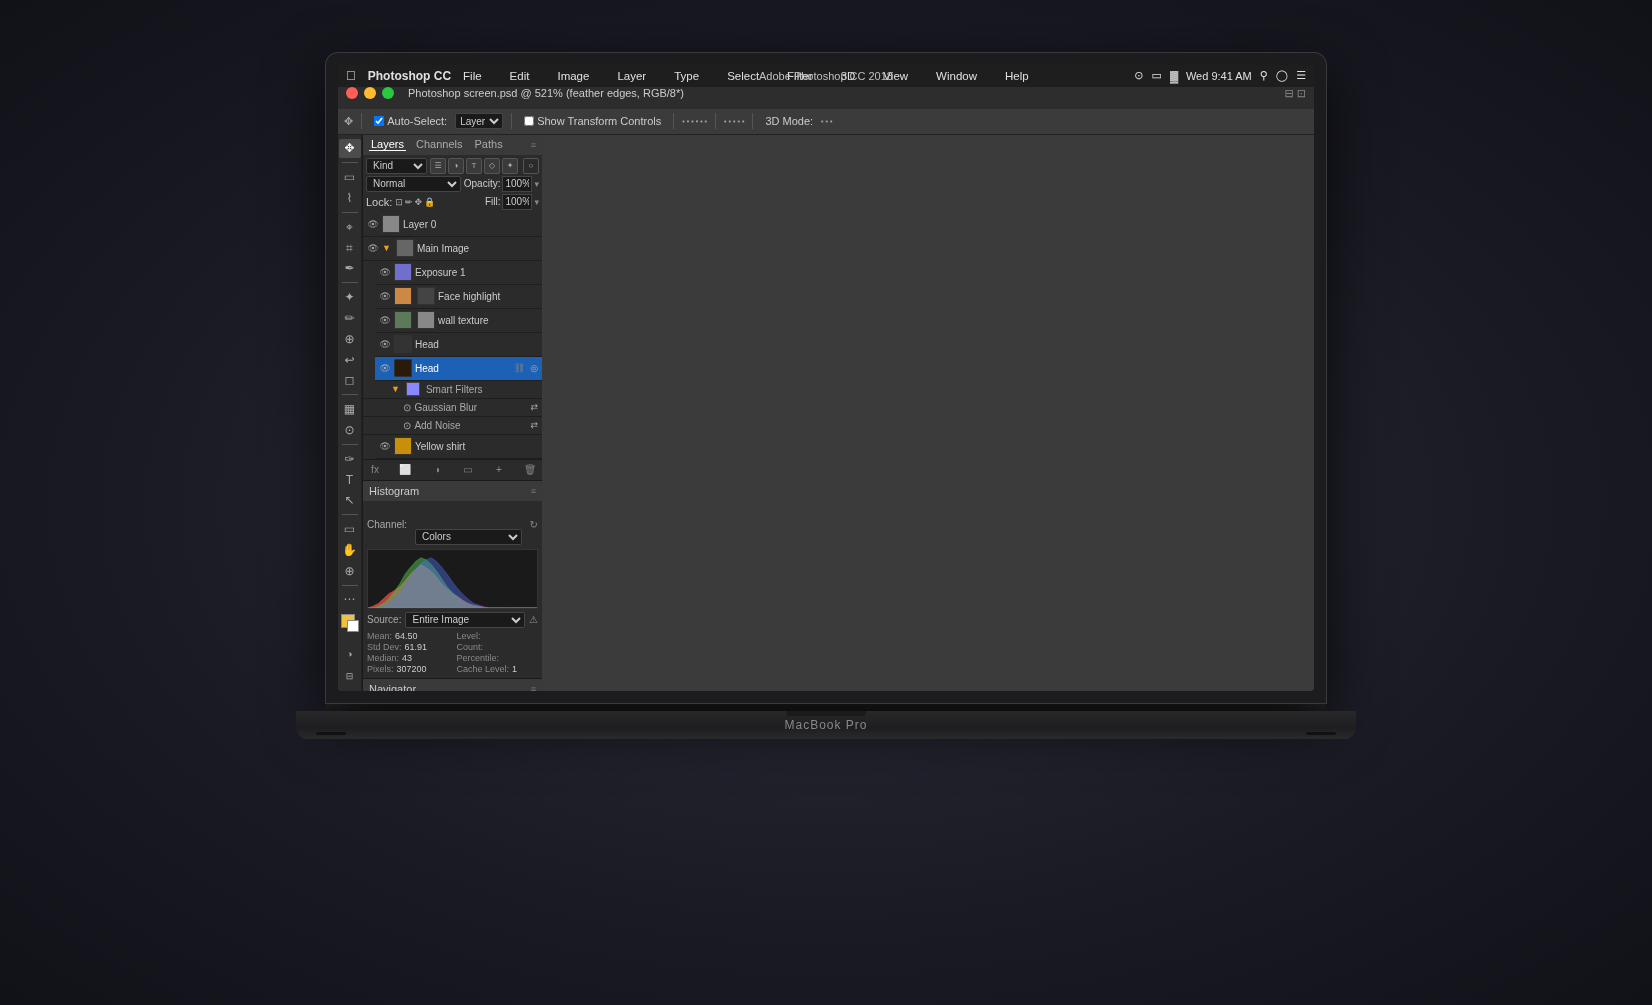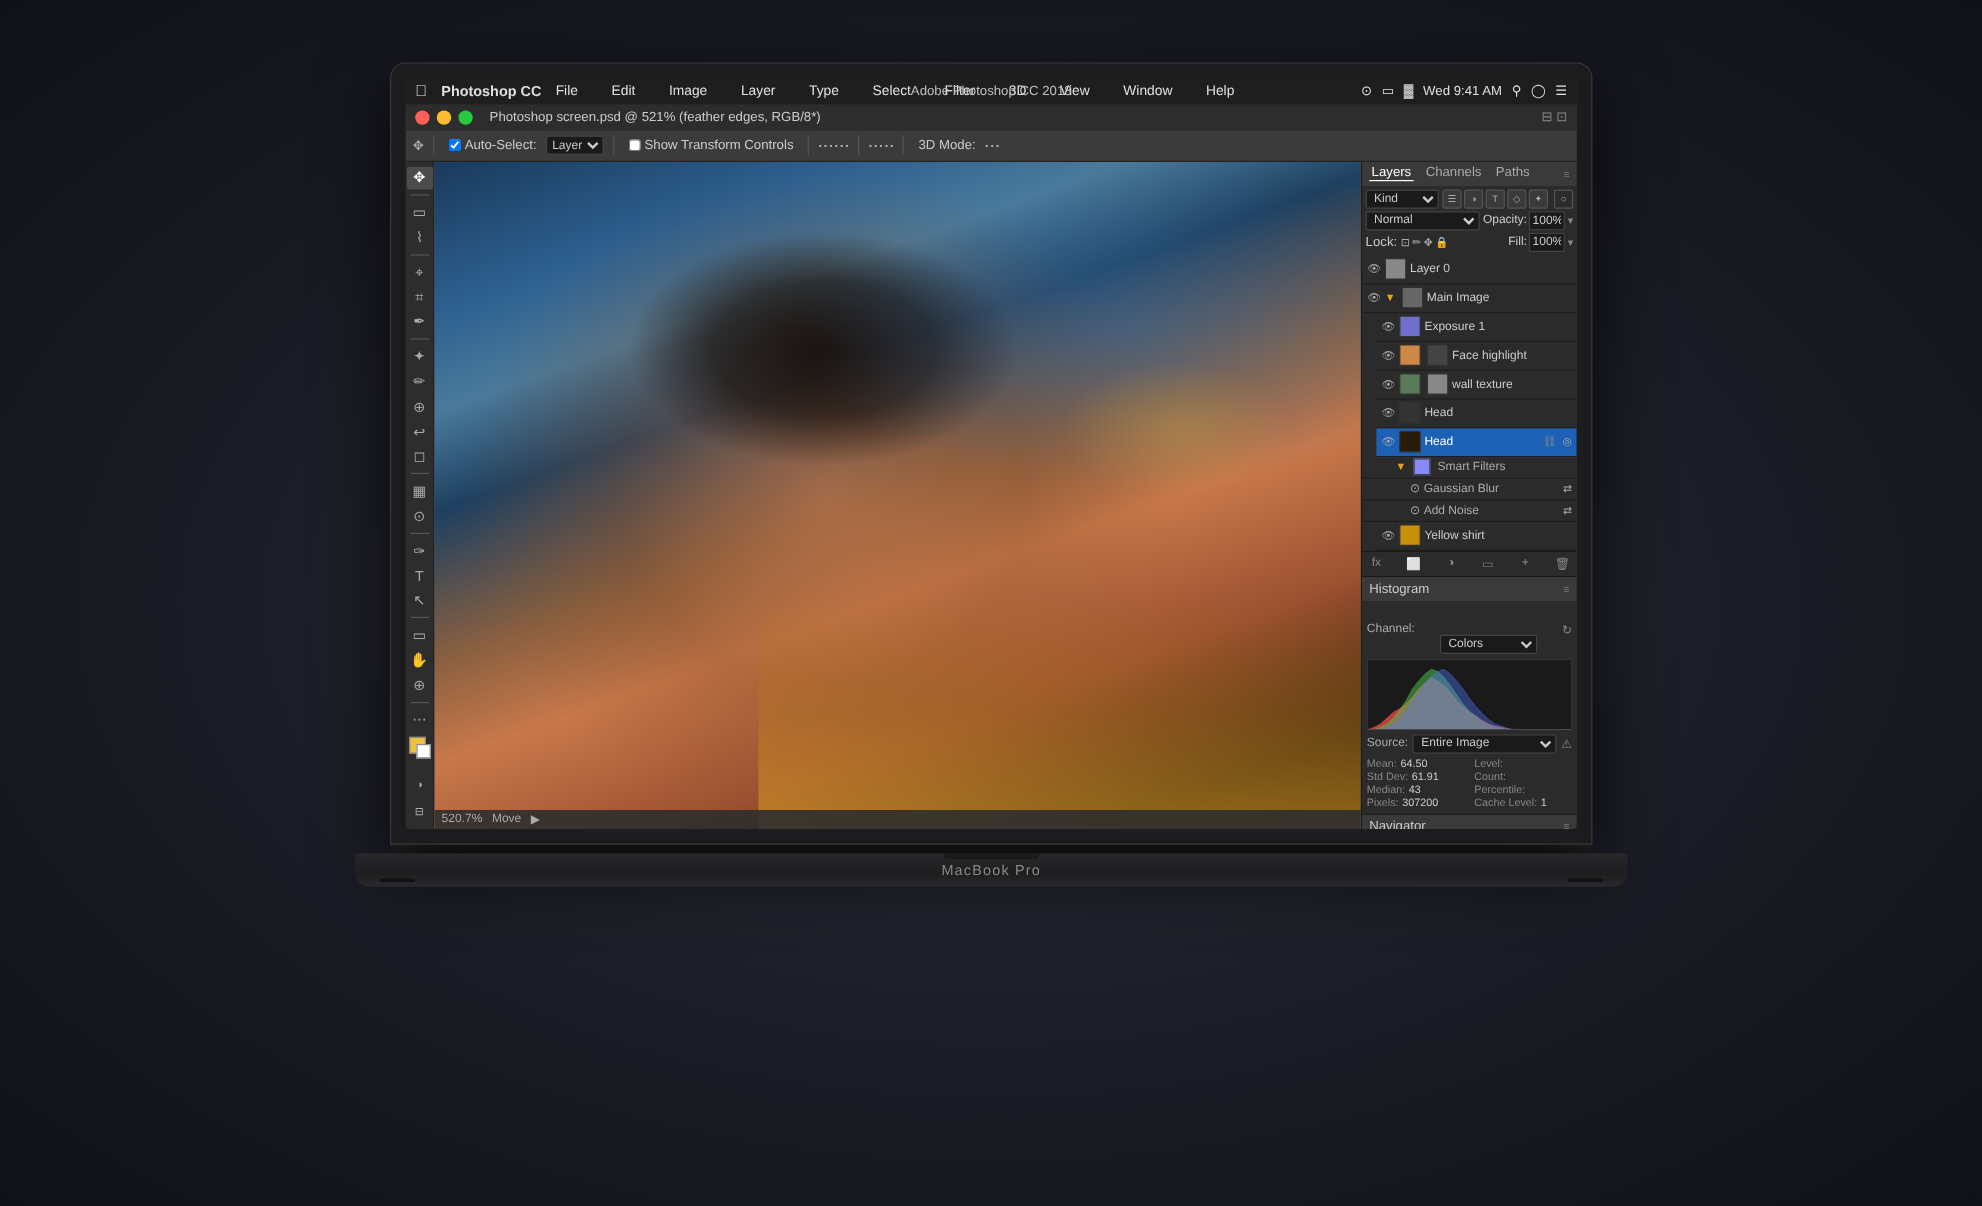--- a/index.html
+++ b/index.html
@@ -101,21 +101,20 @@
       flex-direction: column;
       height: calc(100% - 22px);
       background: #3b3b3b;
     }
 
     
     .ps-titlebar {
       height: 22px;
       background: #2d2d2d;
       display: flex;
-      align-items: center;
       padding: 0 8px;
       gap: 6px;
     }
 
     .traffic-light {
       width: 12px;
       height: 12px;
       border-radius: 50%;
     }
     .tl-red { background: #ff5f57; }
@@ -408,21 +407,21 @@
     }
 
     .histogram-content {
       padding: 4px;
       background: #2b2b2b;
     }
 
     .channel-row {
       display: flex;
       align-items: center;
-      gap: 21px;
+      gap: 8px;
       margin-bottom: 4px;
     }
 
     .channel-label {
       font-size: 10px;
       color: #aaa;
     }
 
     .channel-select {
       height: 16px;
@@ -749,39 +748,20 @@
             <div style="position:relative;width:22px;height:28px;margin-top:4px;">
               <div style="position:absolute;top:0;left:2px;width:14px;height:14px;background:#f0c040;border:1px solid #888;cursor:pointer;"></div>
               <div style="position:absolute;top:6px;left:8px;width:12px;height:12px;background:#fff;border:1px solid #888;cursor:pointer;"></div>
             </div>
             <div style="margin-top:2px;">
               <div class="tool-icon" style="font-size:9px;">◑</div>
               <div class="tool-icon" style="font-size:9px;">⊟</div>
             </div>
           </div>
 
-          <div class="ps-canvas">
-
-            <div style="width:100%;height:100%;position:relative;overflow:hidden;">
-
-              <div style="width:100%;height:100%;background:linear-gradient(160deg, #1a3a5c 0%, #2d6090 15%, #4a7a9b 25%, #1e4060 35%, #8b6040 50%, #c8784a 60%, #9b5030 75%, #2a1a0a 90%, #1a1005 100%);">
-                <div style="position:absolute;inset:0;background:radial-gradient(ellipse 55% 70% at 42% 50%, rgba(200,120,74,0.55) 0%, rgba(140,80,40,0.3) 40%, transparent 70%);"></div>
-                <div style="position:absolute;inset:0;background:radial-gradient(ellipse 30% 25% at 42% 28%, rgba(20,10,5,0.9) 0%, rgba(15,8,3,0.6) 40%, transparent 70%);"></div>
-                <div style="position:absolute;inset:0;background:radial-gradient(ellipse 60% 40% at 75% 25%, rgba(60,120,180,0.4) 0%, transparent 60%);"></div>
-                <div style="position:absolute;inset:0;background:radial-gradient(ellipse 25% 20% at 80% 40%, rgba(200,160,60,0.35) 0%, transparent 50%);"></div>
-                <div style="position:absolute;bottom:0;left:35%;right:0;height:35%;background:linear-gradient(0deg, rgba(220,160,40,0.6) 0%, rgba(180,120,30,0.4) 50%, transparent 100%);"></div>
-              </div>
-
-              <div class="canvas-status-bar">
-                <span>520.7%</span>
-                <span>Move</span>
-                <span>▶</span>
-              </div>
-            </div>
-          </div>
 
           <div class="ps-panels">
 
             <div class="panel-section layers-panel">
               <div class="panel-header">
                 <div class="panel-header-tabs">
                   <span class="panel-tab active">Layers</span>
                   <span class="panel-tab">Channels</span>
                   <span class="panel-tab">Paths</span>
                 </div>

